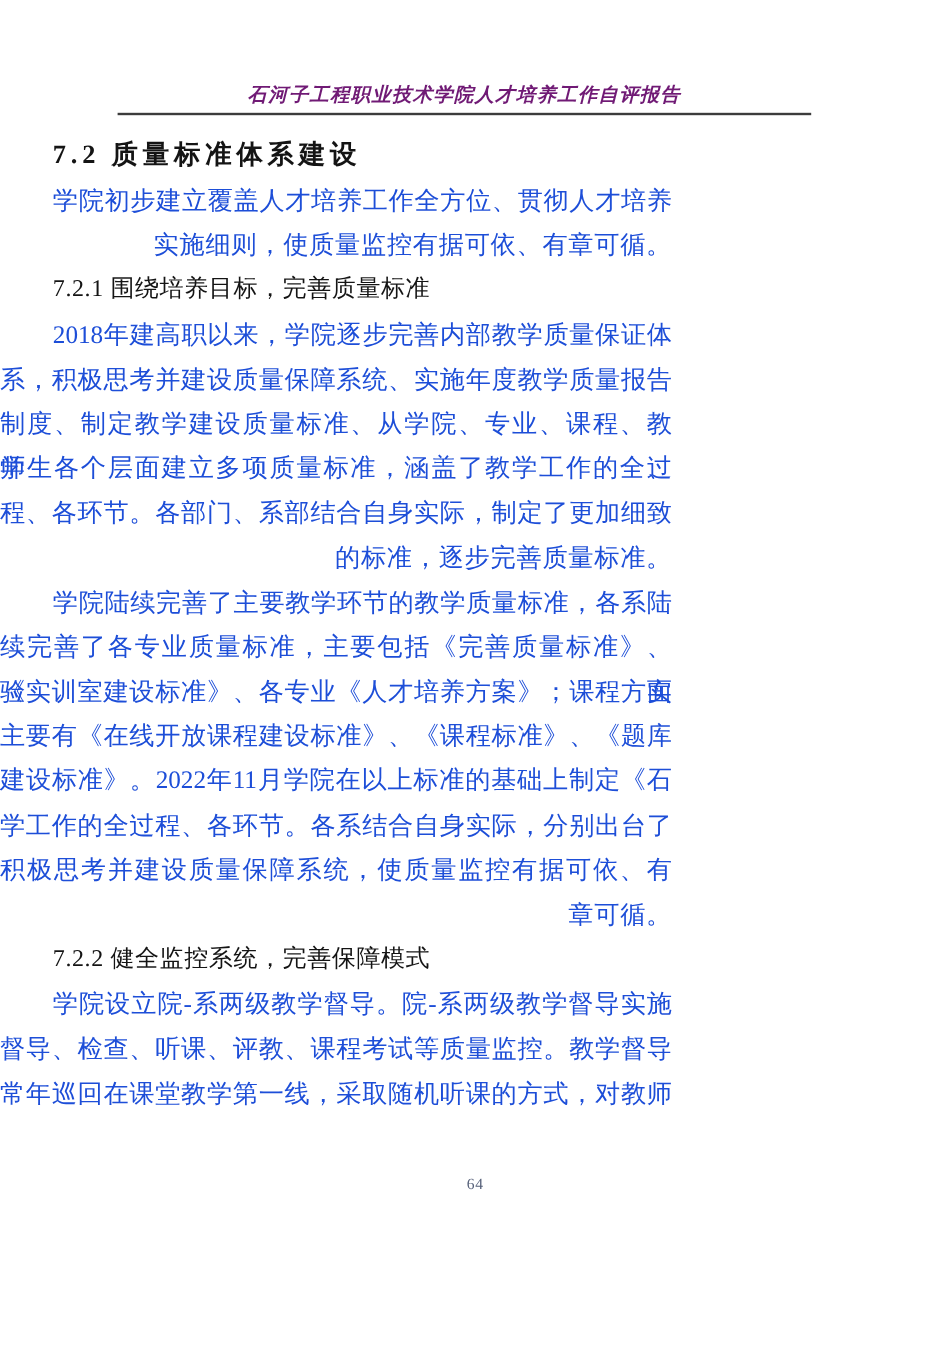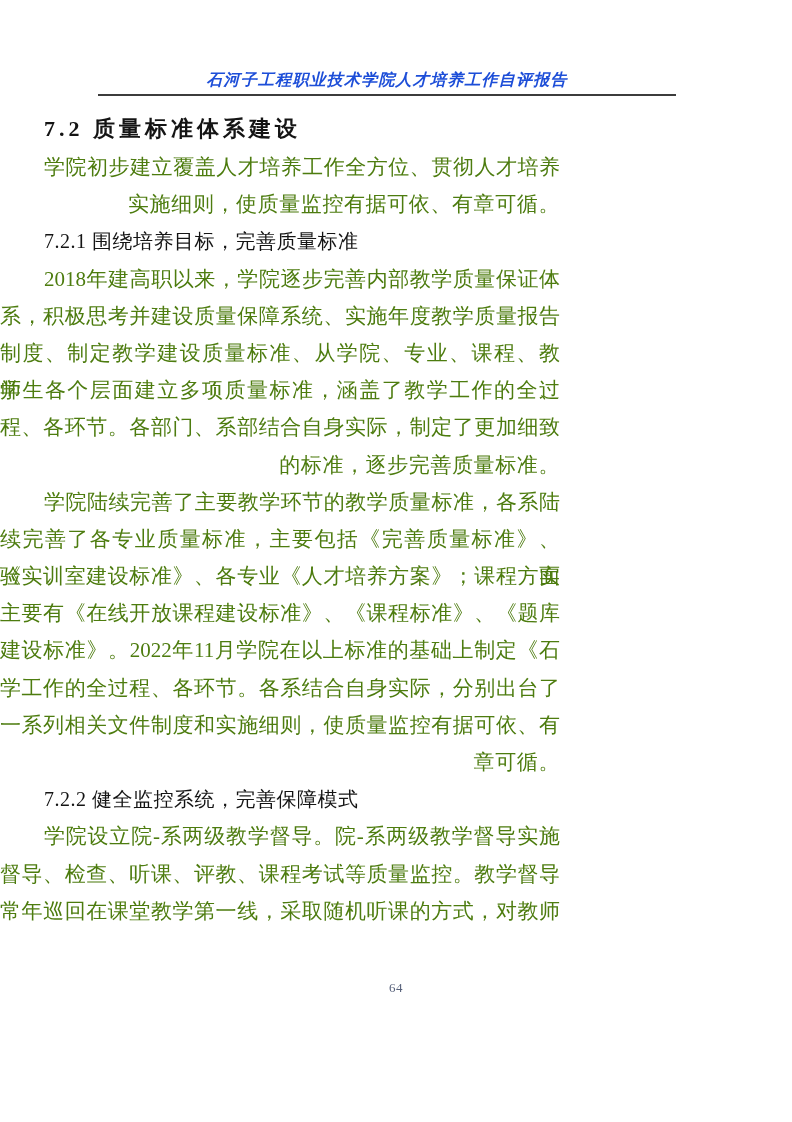--- a/index.html
+++ b/index.html
@@ -28,21 +28,21 @@
     display: flex;
     align-items: flex-end;
     justify-content: center;
     padding-bottom: 4px;
   }
   .header-title {
     font-size: 16px;
     line-height: 20px;
     font-weight: bold;
     letter-spacing: 1.2px;
-    color: #1d4ed8;
+    color: #701a75;
     font-style: italic; 
   }
 
   
   .content {
     width: 560px;
   }
 
   .h1 {
     padding: 18px 0 5px 44px;
@@ -64,21 +64,21 @@
     color: #141414;
   }
 
   .para { margin: 0; }
 
   .line {
     height: 37.2px;
     line-height: 37.2px;
     font-size: 21px;
     white-space: nowrap;
-    color: #4d7c0f;
+    color: #1d4ed8;
   }
   .line.justify {
     white-space: normal;
     text-align: justify;
     text-align-last: justify;
     text-justify: inter-character;
   }
   .line.plain {
     text-align: right;
     letter-spacing: 0.6px;
@@ -121,21 +121,21 @@
         <div class="line justify">程、各环节。各部门、系部结合自身实际，制定了更加细致</div>
         <div class="line plain">的标准，逐步完善质量标准。</div>
       </div>
       <div class="para">
         <div class="line first justify">学院陆续完善了主要教学环节的教学质量标准，各系陆</div>
         <div class="line justify">续完善了各专业质量标准，主要包括《完善质量标准》、《实</div>
         <div class="line justify">验实训室建设标准》、各专业《人才培养方案》；课程方面</div>
         <div class="line justify">主要有《在线开放课程建设标准》、《课程标准》、《题库</div>
         <div class="line justify">建设标准》。2022年11月学院在以上标准的基础上制定《石</div>
         <div class="line justify">学工作的全过程、各环节。各系结合自身实际，分别出台了</div>
-        <div class="line justify">一系列相关文件制度和实施细则，使质量监控有据可依、有</div>
+        <div class="line justify">积极思考并建设质量保障系统，使质量监控有据可依、有</div>
         <div class="line plain">章可循。</div>
       </div>
       <div class="h2">7.2.2 健全监控系统，完善保障模式</div>
       <div class="para">
         <div class="line first justify">学院设立院-系两级教学督导。院-系两级教学督导实施</div>
         <div class="line justify">督导、检查、听课、评教、课程考试等质量监控。教学督导</div>
         <div class="line justify">常年巡回在课堂教学第一线，采取随机听课的方式，对教师</div>
       </div>
     </div>
 

